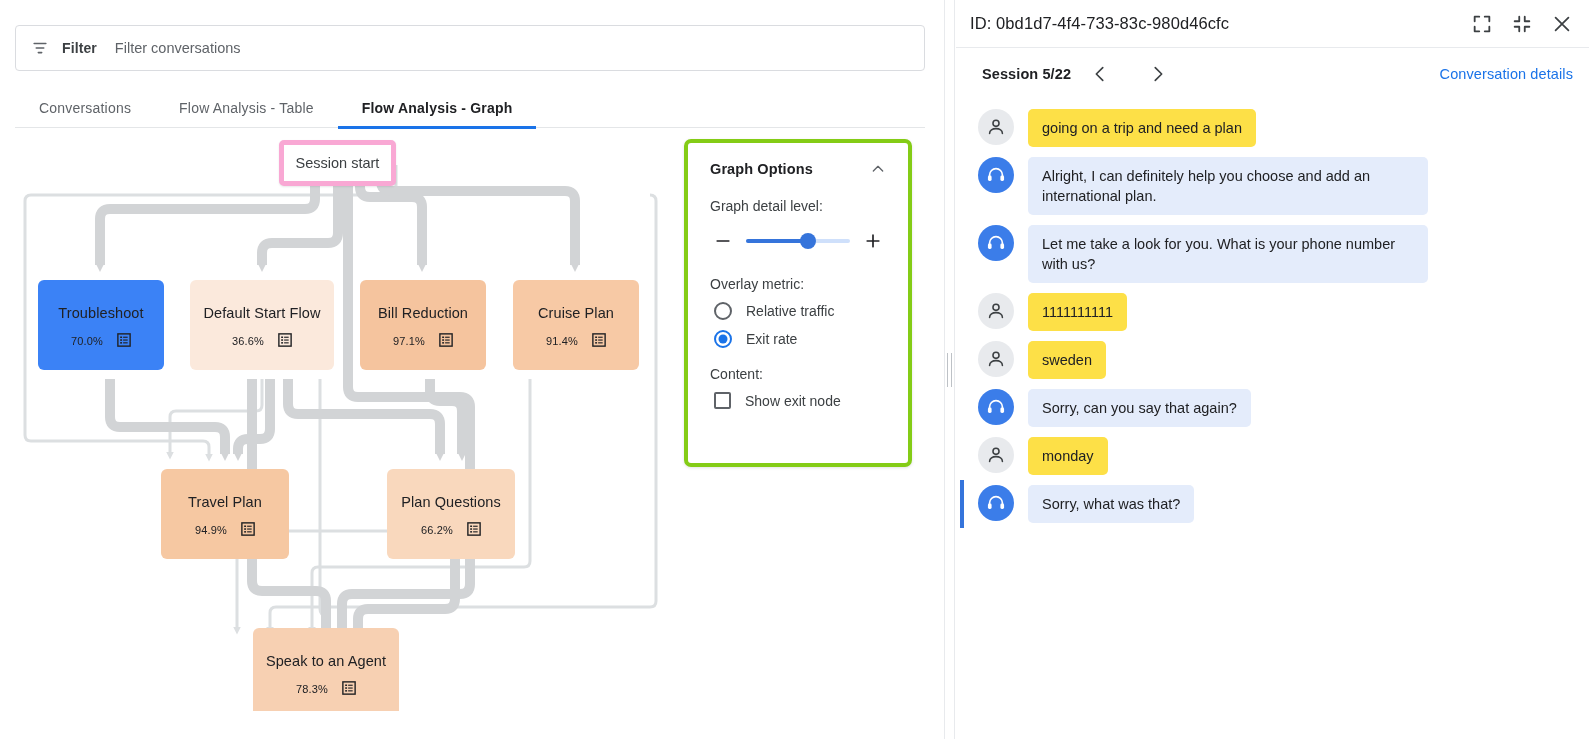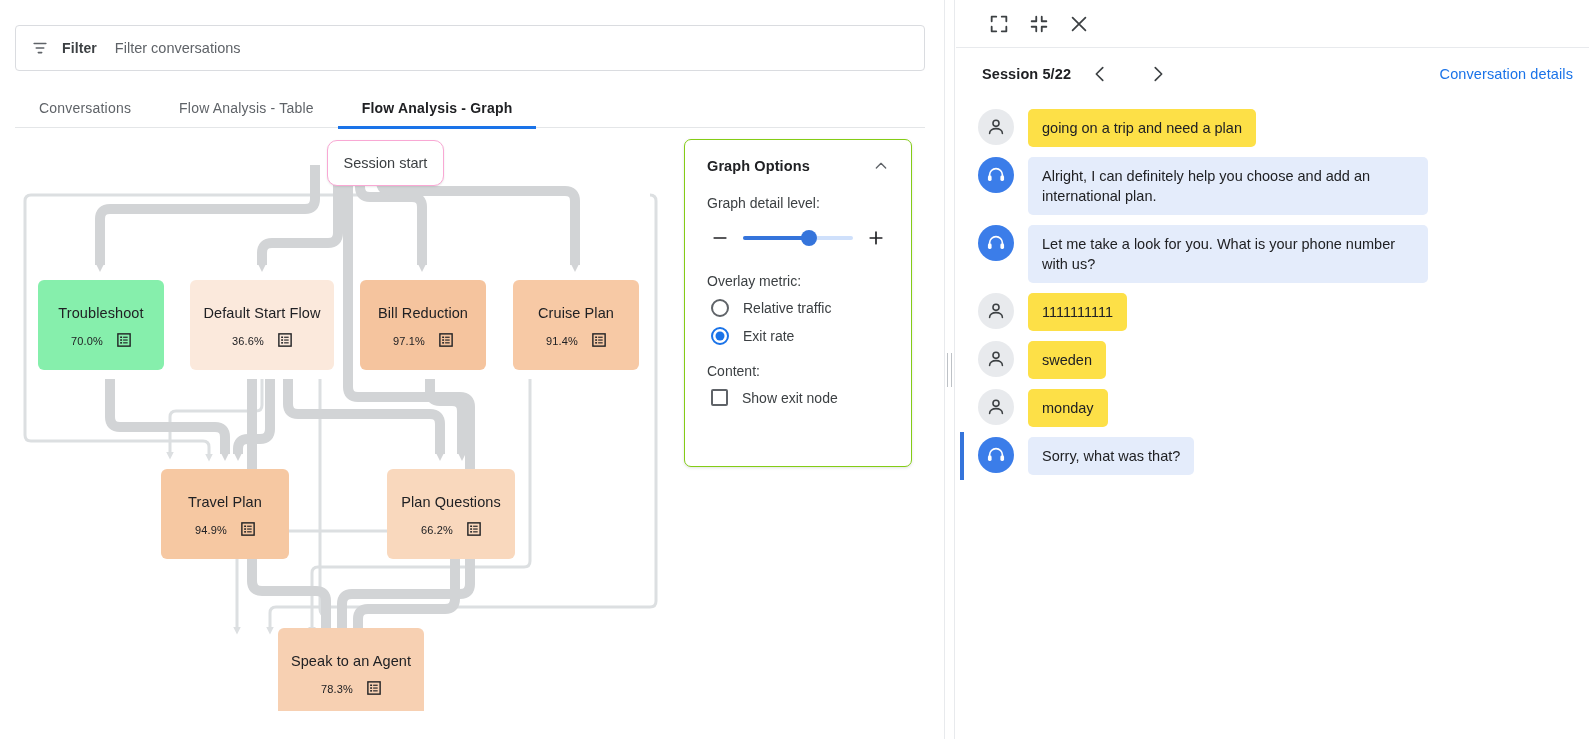--- a/index.html
+++ b/index.html
@@ -81,35 +81,34 @@
   .node-meta {
     margin-top: 11px;
     display: flex; align-items: flex-end; gap: 14px;
   }
   .node-pct { font-size: 11px; color: #202124; letter-spacing: .2px; }
   .node-detail-icon { width: 14px; height: 14px; display:block; }
 
   .session-start {
     position: absolute;
     background: #ffffff;
-    border: 1px solid #f9a8d4;
-    border-radius: 10px;
+    border: 5px solid #f9a8d4;
+    border-radius: 5px;
     display: flex; align-items: center; justify-content: center;
     font-size: 14.5px; color: #3c4043;
     box-shadow: 0 1px 2px rgba(60,64,67,.12);
-    margin-left: 48px;
   }
 
   
   .graph-options {
     position: absolute;
     left: 684px; top: 139px;
     width: 228px; height: 328px;
     background: #fff;
-    border: 1px solid #84cc16;
+    border: 4px solid #84cc16;
     border-radius: 7px;
     box-shadow: 0 1px 3px rgba(60,64,67,.15);
     padding: 18px 22px;
   }
   .go-header {
     display: flex; align-items: center; justify-content: space-between;
     margin-bottom: 21px;
   }
   .go-title { font-size: 14.5px; font-weight: 700; color: #202124; letter-spacing: .1px; }
   .chev { width: 16px; height: 16px; cursor: pointer; }
@@ -281,21 +280,21 @@
 
             <path d="M252,250 L252,452 Q252,462 262,462 L316,462 Q326,462 326,472 L326,500" marker-end="url(#ah)"></path>
           </g>
         </g>
       </svg>
 
       <div class="session-start" style="left:279px; top:11px; width:117px; height:46px;">
         <span>Session start</span>
       </div>
 
-      <div class="node" style="left:38px;  top:151px; width:126px; height:90px;  background:#86efac;">
+      <div class="node" style="left:38px;  top:151px; width:126px; height:90px;  background:#3b82f6;">
         <div class="node-title">Troubleshoot</div>
         <div class="node-meta">
           <span class="node-pct">70.0%</span>
           <svg class="node-detail-icon" viewBox="0 0 16 16">
             <rect x="1" y="1" width="14" height="14" fill="none" stroke="#202124" stroke-width="1.6"></rect>
             <rect x="3.6" y="4" width="2.2" height="1.7" fill="#202124"></rect>
             <rect x="3.6" y="7.2" width="2.2" height="1.7" fill="#202124"></rect>
             <rect x="3.6" y="10.4" width="2.2" height="1.7" fill="#202124"></rect>
             <rect x="7" y="4.2" width="5.2" height="1.3" fill="#202124"></rect>
             <rect x="7" y="7.4" width="5.2" height="1.3" fill="#202124"></rect>
@@ -377,21 +376,21 @@
             <rect x="3.6" y="4" width="2.2" height="1.7" fill="#202124"></rect>
             <rect x="3.6" y="7.2" width="2.2" height="1.7" fill="#202124"></rect>
             <rect x="3.6" y="10.4" width="2.2" height="1.7" fill="#202124"></rect>
             <rect x="7" y="4.2" width="5.2" height="1.3" fill="#202124"></rect>
             <rect x="7" y="7.4" width="5.2" height="1.3" fill="#202124"></rect>
             <rect x="7" y="10.6" width="5.2" height="1.3" fill="#202124"></rect>
           </svg>
         </div>
       </div>
 
-      <div class="node" style="left:278px; top:499px; width:146px; height:90px; background:#f7d0b2;">
+      <div class="node" style="left:253px; top:499px; width:146px; height:90px; background:#f7d0b2;">
         <div class="node-title">Speak to an Agent</div>
         <div class="node-meta">
           <span class="node-pct">78.3%</span>
           <svg class="node-detail-icon" viewBox="0 0 16 16">
             <rect x="1" y="1" width="14" height="14" fill="none" stroke="#202124" stroke-width="1.6"></rect>
             <rect x="3.6" y="4" width="2.2" height="1.7" fill="#202124"></rect>
             <rect x="3.6" y="7.2" width="2.2" height="1.7" fill="#202124"></rect>
             <rect x="3.6" y="10.4" width="2.2" height="1.7" fill="#202124"></rect>
             <rect x="7" y="4.2" width="5.2" height="1.3" fill="#202124"></rect>
             <rect x="7" y="7.4" width="5.2" height="1.3" fill="#202124"></rect>
@@ -450,20 +449,21 @@
   <div id="splitter">
     <span class="grip">
         <span></span>
         <span></span>
       </span>
   </div>
 
   <div id="right-pane">
 
     <div class="rp-header">
+      <span class="rp-id">ID: 0bd1d7-4f4-733-83c-980d46cfc</span>
       <svg class="hdr-icon" viewBox="0 0 24 24">
         <path d="M4 9V4h5M20 9V4h-5M4 15v5h5M20 15v5h-5" stroke="#3c4043" stroke-width="2" fill="none" stroke-linecap="round" stroke-linejoin="round"></path>
       </svg>
       <svg class="hdr-icon" viewBox="0 0 24 24">
         <path d="M9 4v5H4M15 4v5h5M9 20v-5H4M15 20v-5h5" stroke="#3c4043" stroke-width="2" fill="none" stroke-linecap="round" stroke-linejoin="round"></path>
       </svg>
       <svg class="hdr-icon" viewBox="0 0 24 24">
         <path d="M5 5l14 14M19 5L5 19" stroke="#3c4043" stroke-width="1.9" stroke-linecap="round"></path>
       </svg>
     </div>
@@ -531,37 +531,47 @@
       <div class="msg">
         <span class="avatar user">
           <svg width="22" height="22" viewBox="0 0 24 24">
               <circle cx="12" cy="8" r="3.3" fill="none" stroke="#3c4043" stroke-width="1.7"></circle>
               <path d="M5 19c0-3.3 3.1-5.2 7-5.2s7 1.9 7 5.2" fill="none" stroke="#3c4043" stroke-width="1.7" stroke-linecap="round"></path>
             </svg>
         </span>
         <span class="bubble user">sweden</span>
       </div>
 
-
-      <div class="msg">
-        <span class="avatar user">
-          <svg width="22" height="22" viewBox="0 0 24 24">
-              <circle cx="12" cy="8" r="3.3" fill="none" stroke="#3c4043" stroke-width="1.7"></circle>
-              <path d="M5 19c0-3.3 3.1-5.2 7-5.2s7 1.9 7 5.2" fill="none" stroke="#3c4043" stroke-width="1.7" stroke-linecap="round"></path>
-            </svg>
-        </span>
-        <span class="bubble user">monday</span>
-      </div>
-
-      <div class="msg highlight">
+      <div class="msg">
         <span class="avatar agent">
           <svg width="22" height="22" viewBox="0 0 24 24">
               <path d="M5 14v-2a7 7 0 0114 0v2" fill="none" stroke="#fff" stroke-width="1.8" stroke-linecap="round"></path>
               <rect x="3.2" y="12.6" width="4" height="6" rx="1.6" fill="#fff"></rect>
               <rect x="16.8" y="12.6" width="4" height="6" rx="1.6" fill="#fff"></rect>
             </svg>
         </span>
+        <span class="bubble agent">Sorry, can you say that again?</span>
+      </div>
+
+      <div class="msg">
+        <span class="avatar user">
+          <svg width="22" height="22" viewBox="0 0 24 24">
+              <circle cx="12" cy="8" r="3.3" fill="none" stroke="#3c4043" stroke-width="1.7"></circle>
+              <path d="M5 19c0-3.3 3.1-5.2 7-5.2s7 1.9 7 5.2" fill="none" stroke="#3c4043" stroke-width="1.7" stroke-linecap="round"></path>
+            </svg>
+        </span>
+        <span class="bubble user">monday</span>
+      </div>
+
+      <div class="msg highlight">
+        <span class="avatar agent">
+          <svg width="22" height="22" viewBox="0 0 24 24">
+              <path d="M5 14v-2a7 7 0 0114 0v2" fill="none" stroke="#fff" stroke-width="1.8" stroke-linecap="round"></path>
+              <rect x="3.2" y="12.6" width="4" height="6" rx="1.6" fill="#fff"></rect>
+              <rect x="16.8" y="12.6" width="4" height="6" rx="1.6" fill="#fff"></rect>
+            </svg>
+        </span>
         <span class="bubble agent">Sorry, what was that?</span>
       </div>
 
     </div>
   </div>
 </div>
 
 </body></html>

